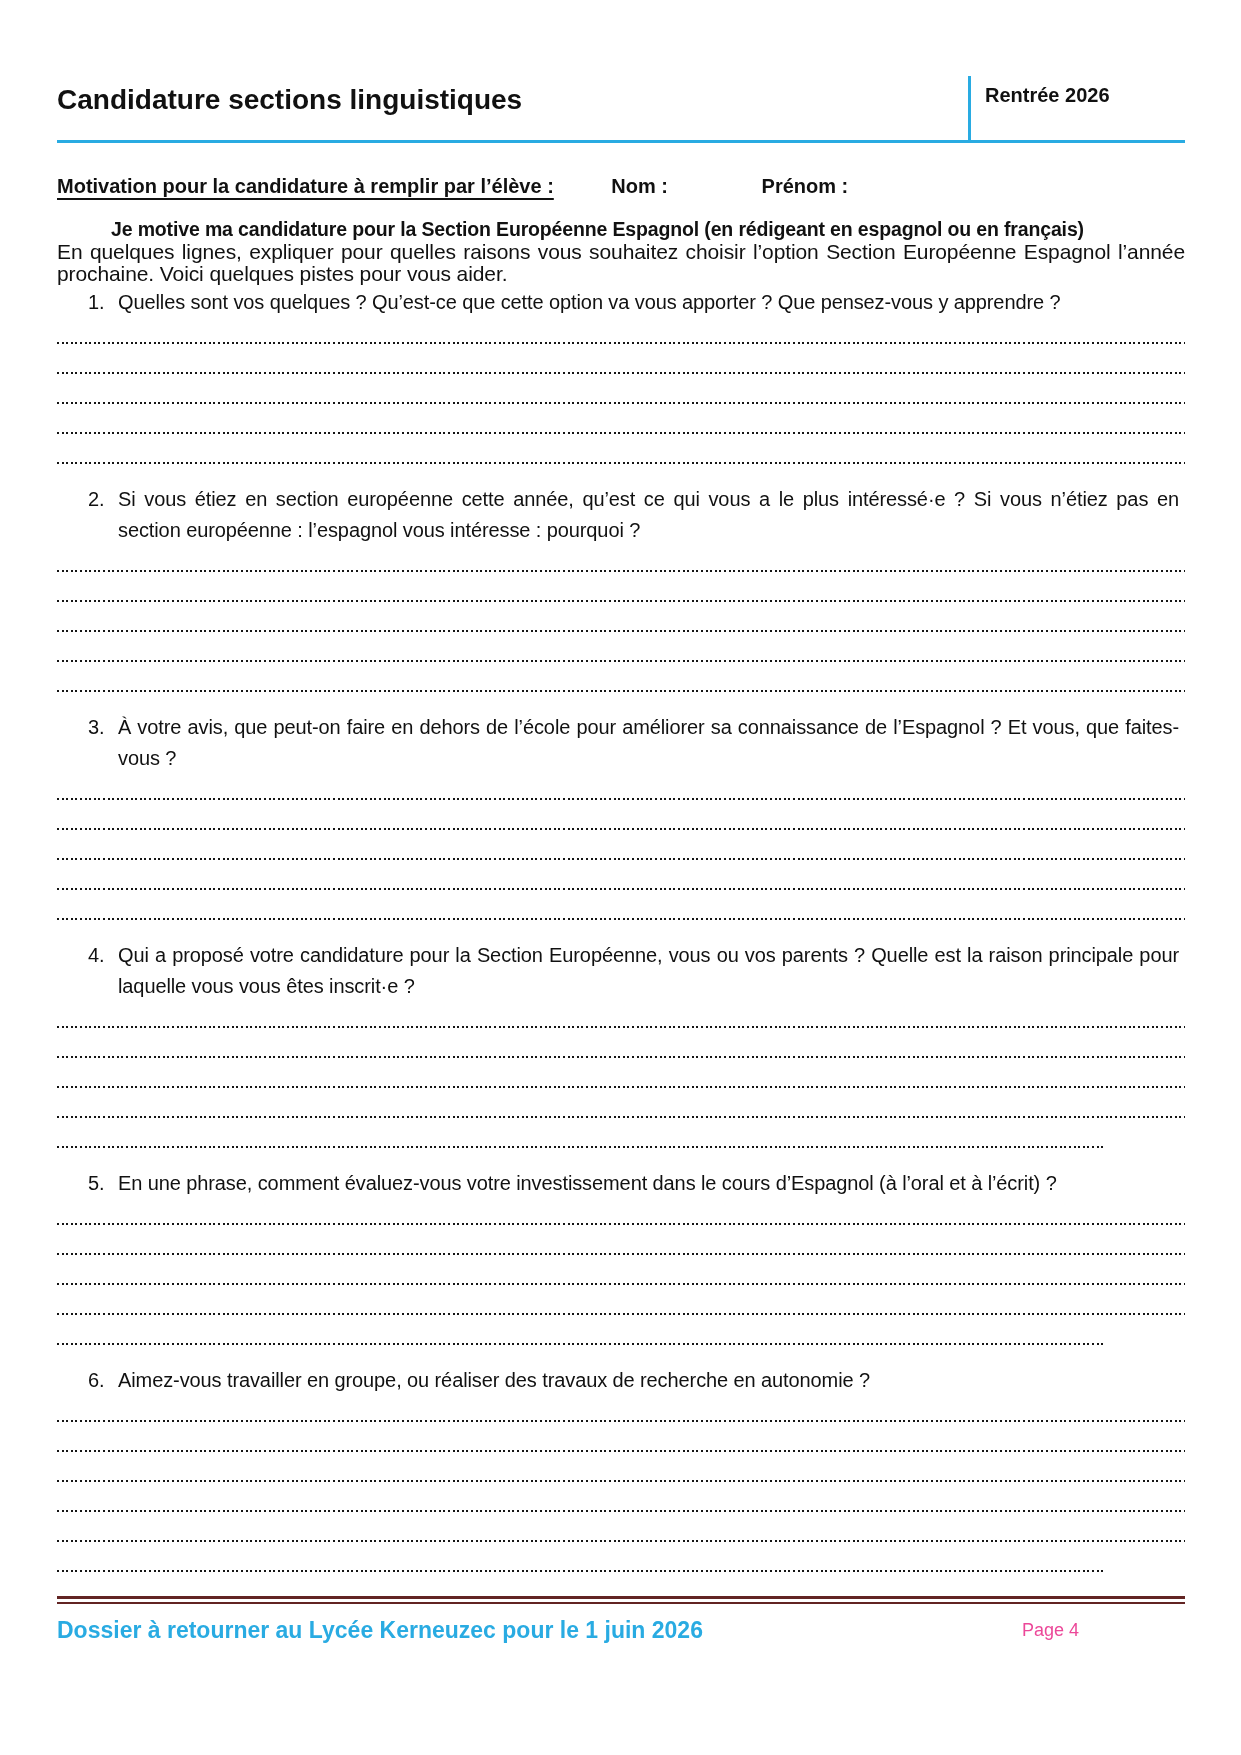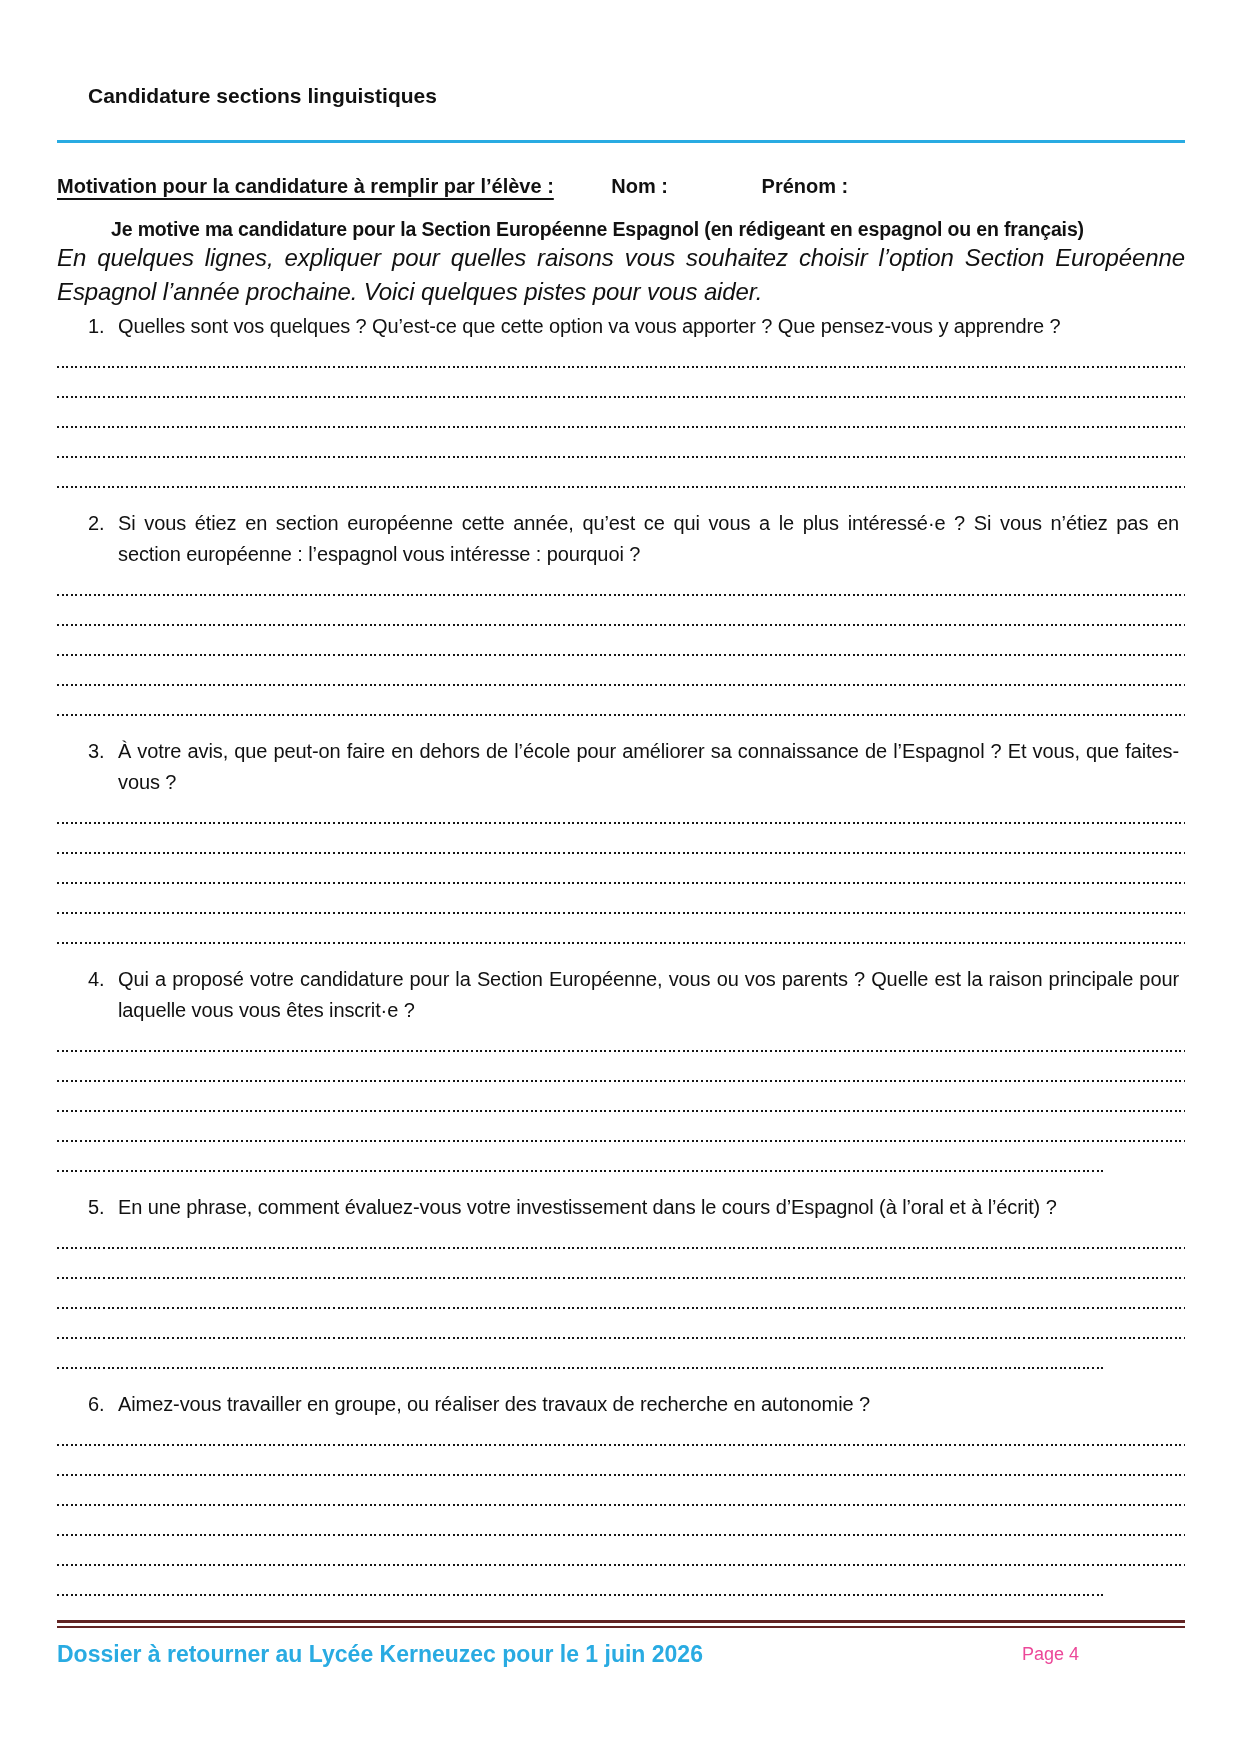--- a/index.html
+++ b/index.html
@@ -14,23 +14,22 @@
   }
   
   .header{
     display:flex;align-items:stretch;
     border-bottom:3px solid var(--accent,#29ABE2);
     padding-bottom:0;
     height:64px;
   }
   .header-left{
     flex:1;
-    font-size:21px;font-weight:bold;
+    font-size:28px;font-weight:bold;
     padding-top:8px;
-    margin-left:31px;
   }
   .header-right{
     width:200px;
     border-left:3px solid var(--accent,#29ABE2);
     padding-left:14px;
     font-size:20px;font-weight:bold;
     padding-top:8px;
   }
   
   .subheader{
@@ -48,25 +47,24 @@
   
   .intro-bold{
     margin-top:20px;
     font-size:19.5px;font-weight:bold;
     white-space:nowrap;
     padding-left:6px;
     letter-spacing:-0.15px;
     margin-left:48px;
   }
   .intro-text{
-    font-size:24px;
-    line-height:34px;
+    font-size:21px;
+    line-height:22px;
     text-align:justify;
     letter-spacing:-0.1px;
-    font-style:italic;
   }
   
   .question{
     display:flex;
     margin-top:2px;
     font-size:20px;
     line-height:31px;
     letter-spacing:-0.1px;
   }
   .q-num{
@@ -109,20 +107,21 @@
     color:#ec4899;
   }
 </style>
 </head>
 <body>
 
 <div class="page">
 
   <div class="header">
     <div class="header-left">Candidature sections linguistiques</div>
+    <div class="header-right">Rentrée 2026</div>
   </div>
 
   <div class="subheader">
     <span class="underlined">Motivation pour la candidature à remplir par l’élève :</span>
     <span class="nom">Nom :</span>
     <span class="prenom">Prénom :</span>
   </div>
 
   <div class="intro-bold">Je motive ma candidature pour la Section Européenne Espagnol (en rédigeant en espagnol ou en français)</div>
   <div class="intro-text">En quelques lignes, expliquer pour quelles raisons vous souhaitez choisir l’option Section Européenne Espagnol l’année prochaine. Voici quelques pistes pour vous aider.</div>

